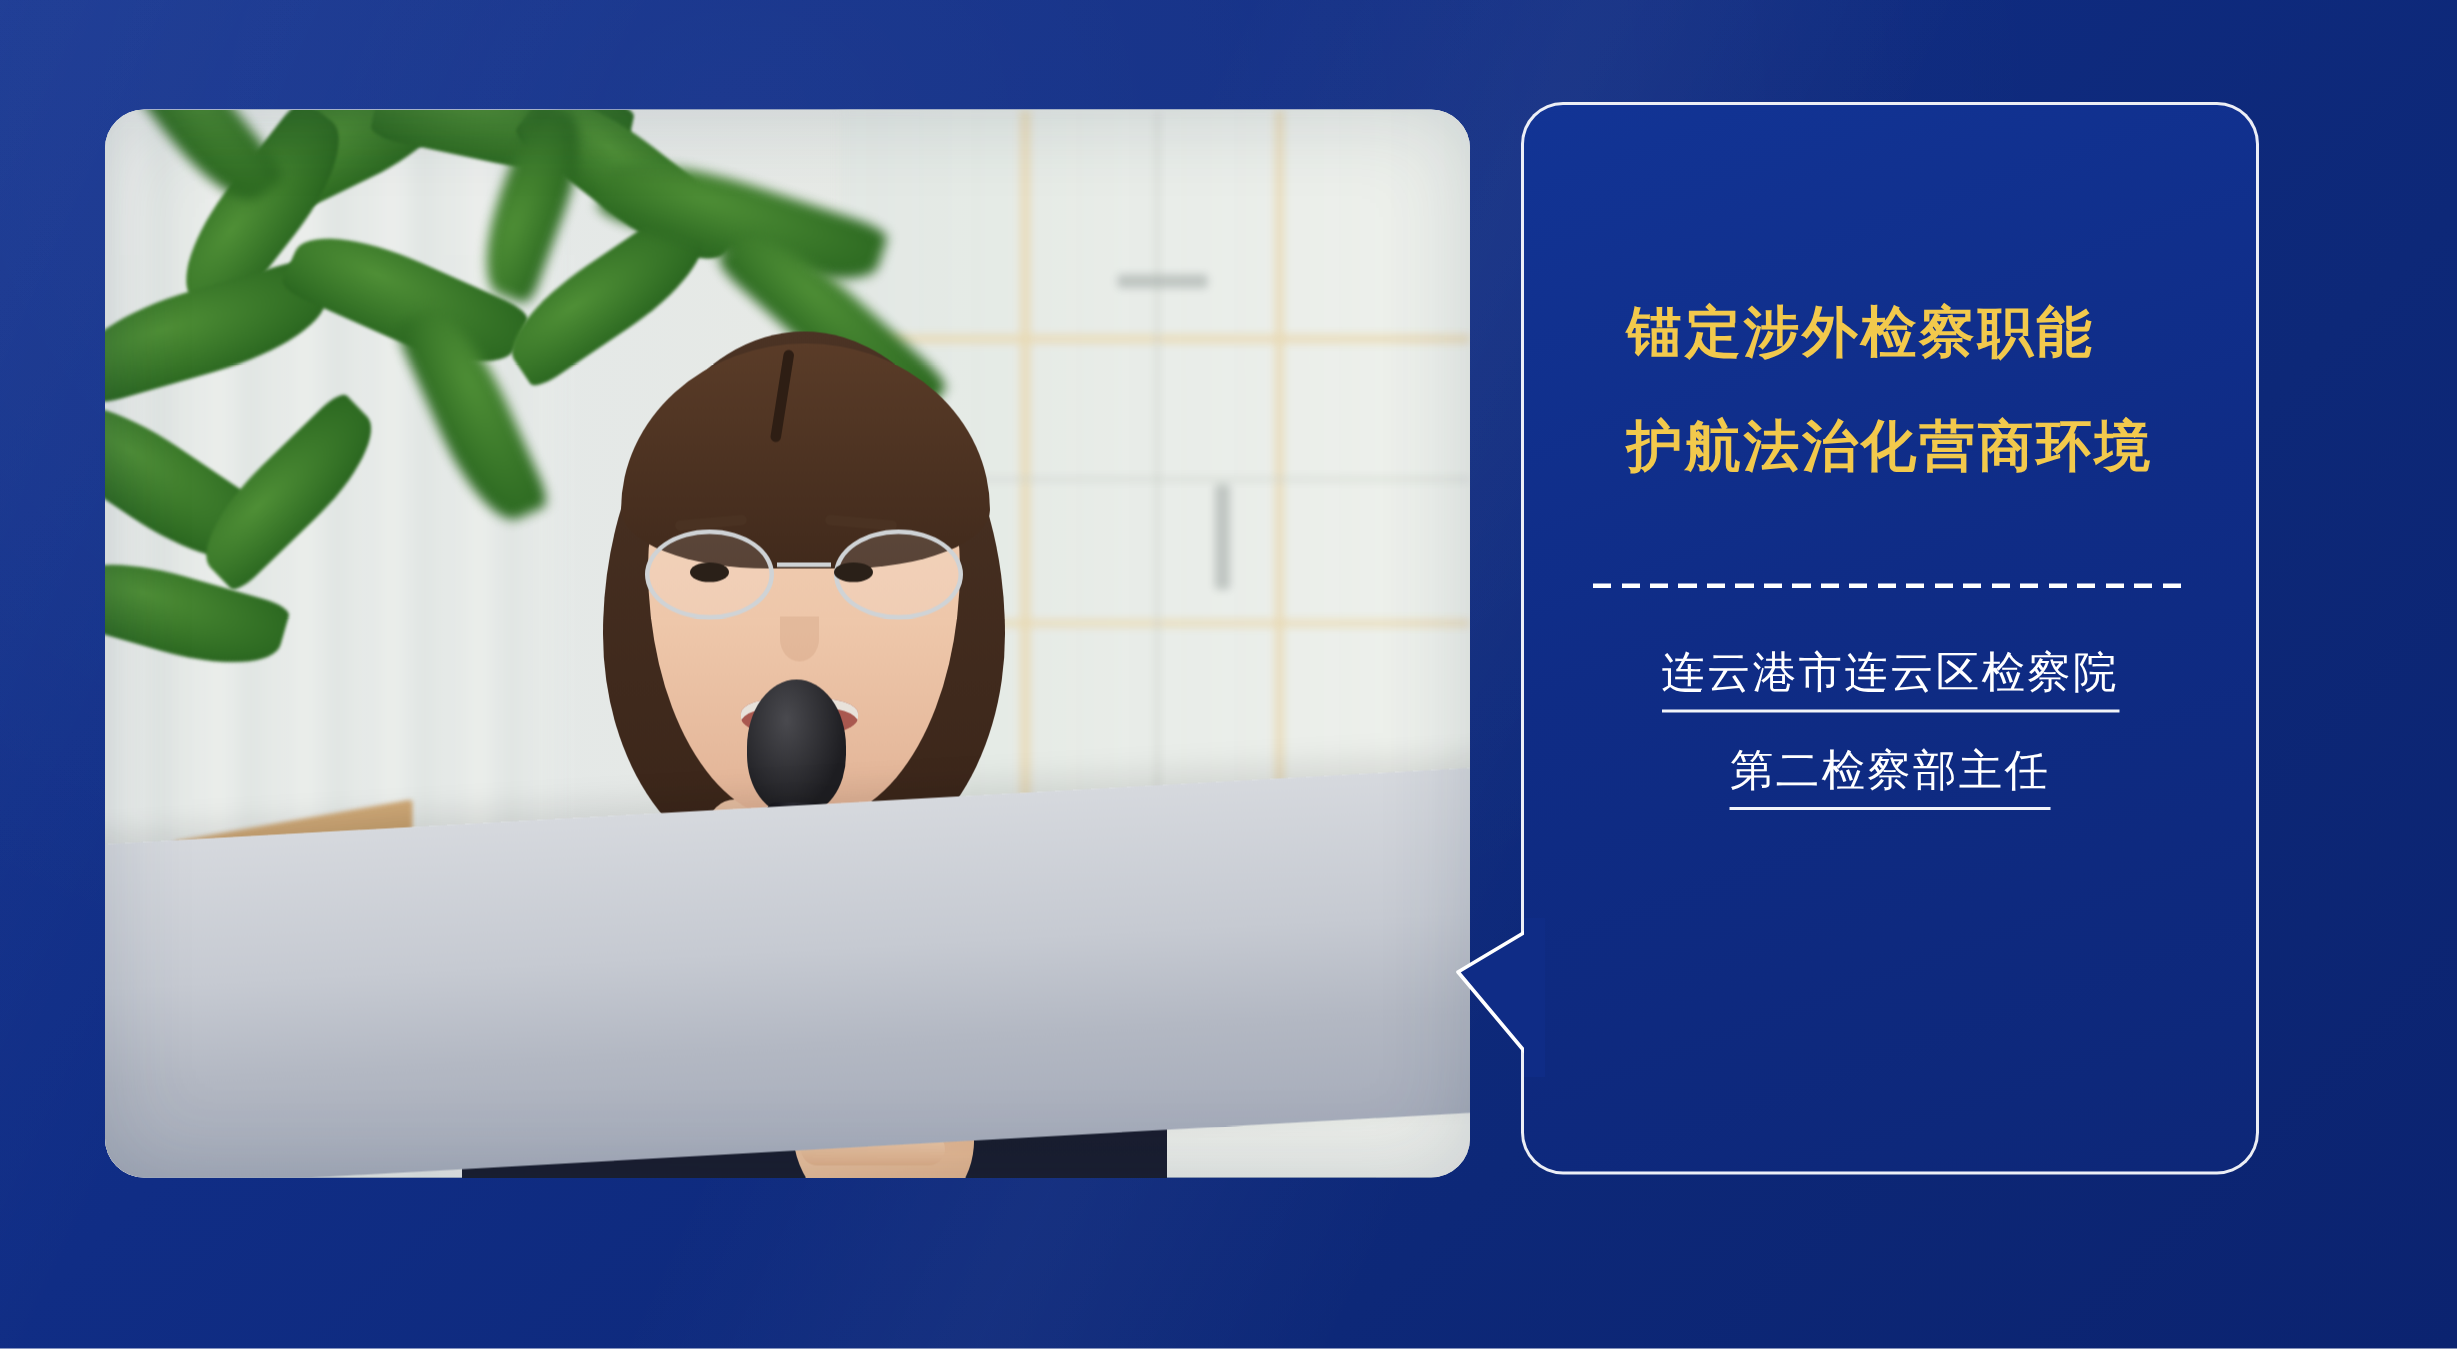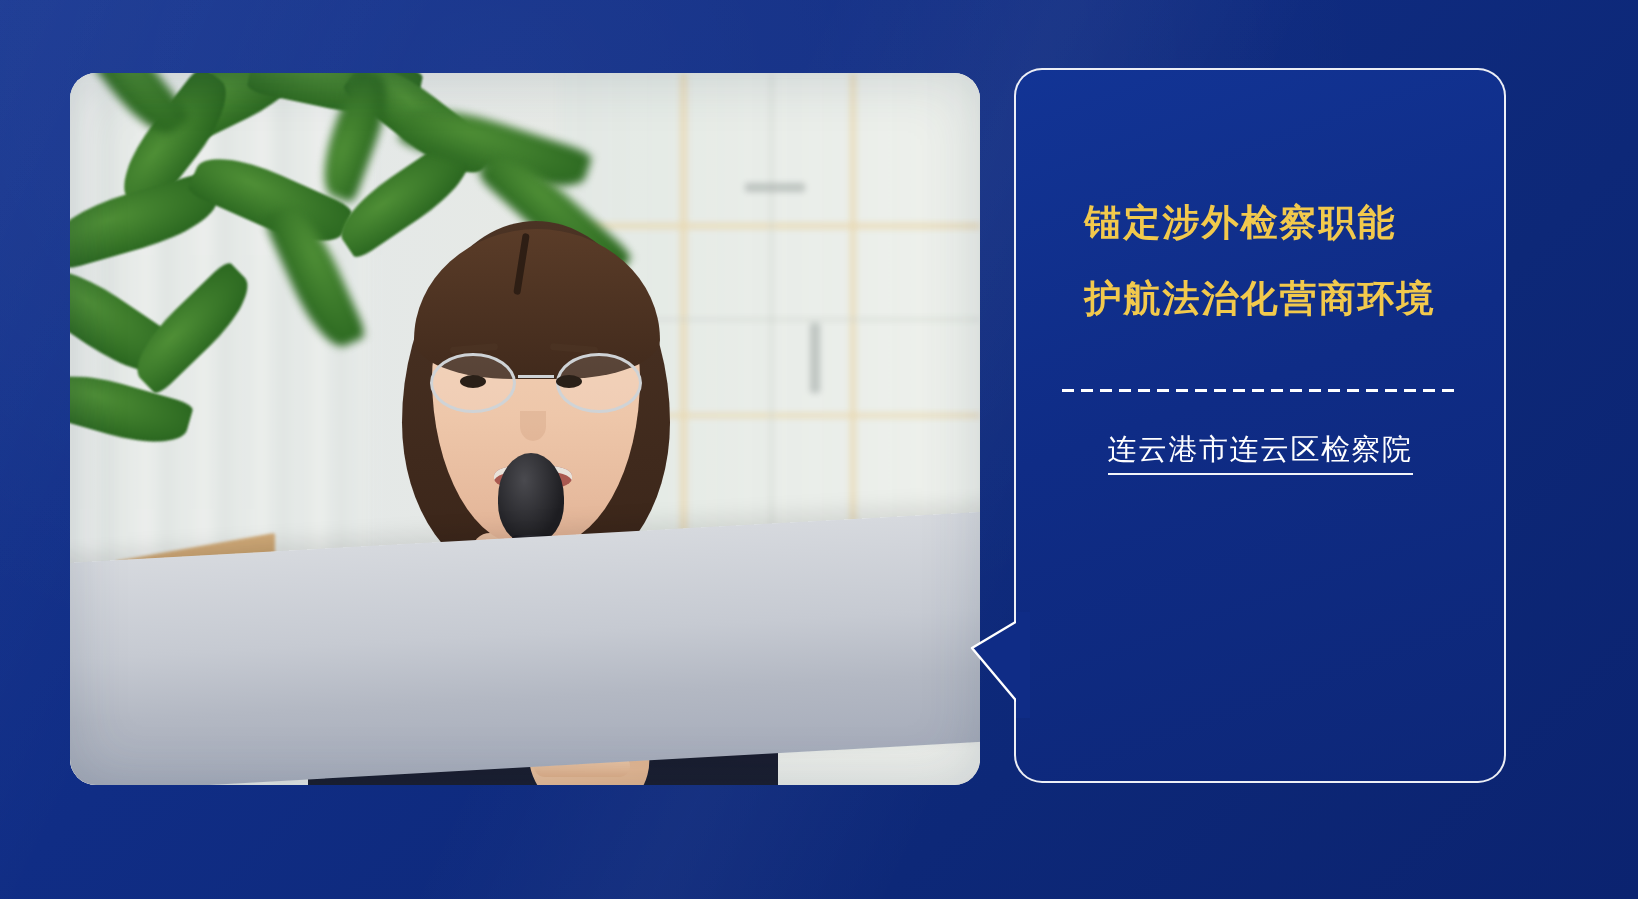--- a/index.html
+++ b/index.html
@@ -448,20 +448,21 @@
   <div class="headline">
     <div class="headline-line1">锚定涉外检察职能</div>
     <div class="headline-line2">护航法治化营商环境</div>
   </div>
 
   <div class="divider"></div>
 
 
   <div class="affiliation">连云港市连云区检察院</div>
 
+  <div class="role">第二检察部主任</div>
 </div>
 
 <div class="card-tail-wrap">
   <svg width="70" height="150" viewBox="0 0 70 150" xmlns="http://www.w3.org/2000/svg">
     <polygon points="12,74 69,40 69,142" fill="#0f2c86" stroke="#ffffff" stroke-width="2.4" stroke-linejoin="round"></polygon>
     <rect x="56" y="38" width="16" height="106" fill="#0f2c86"></rect>
   </svg>
 </div>
 
 </body></html>

